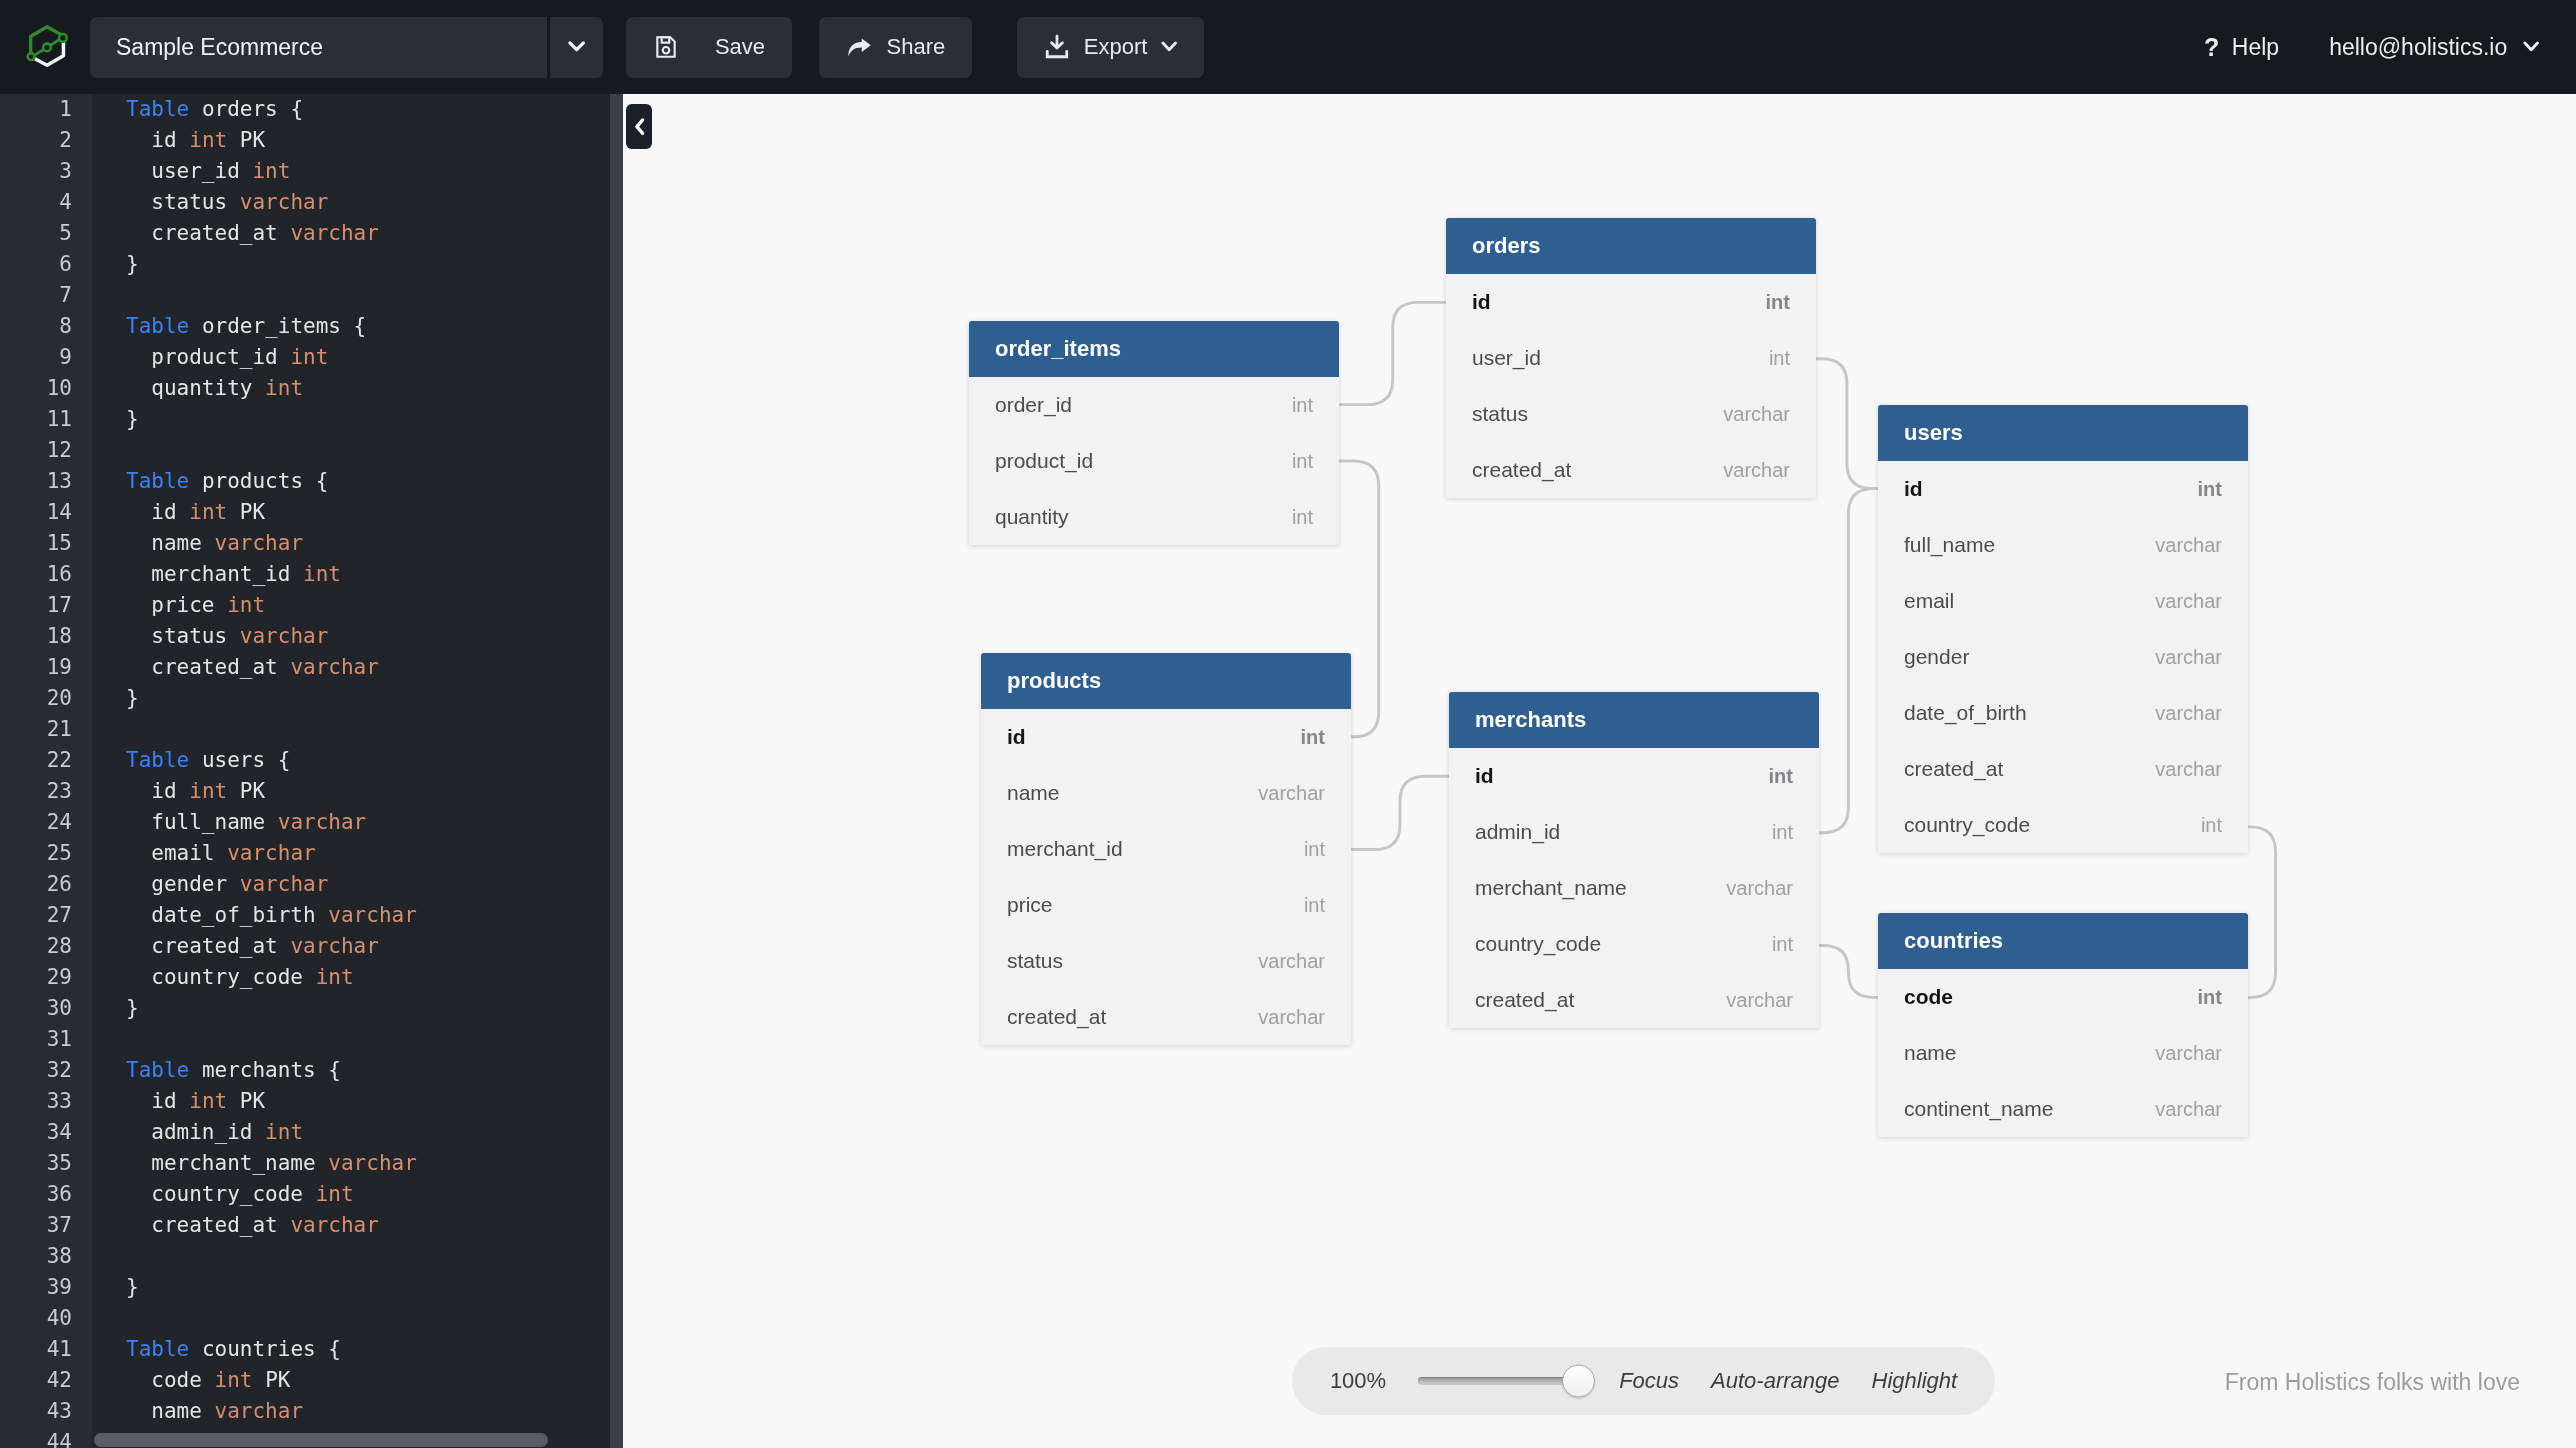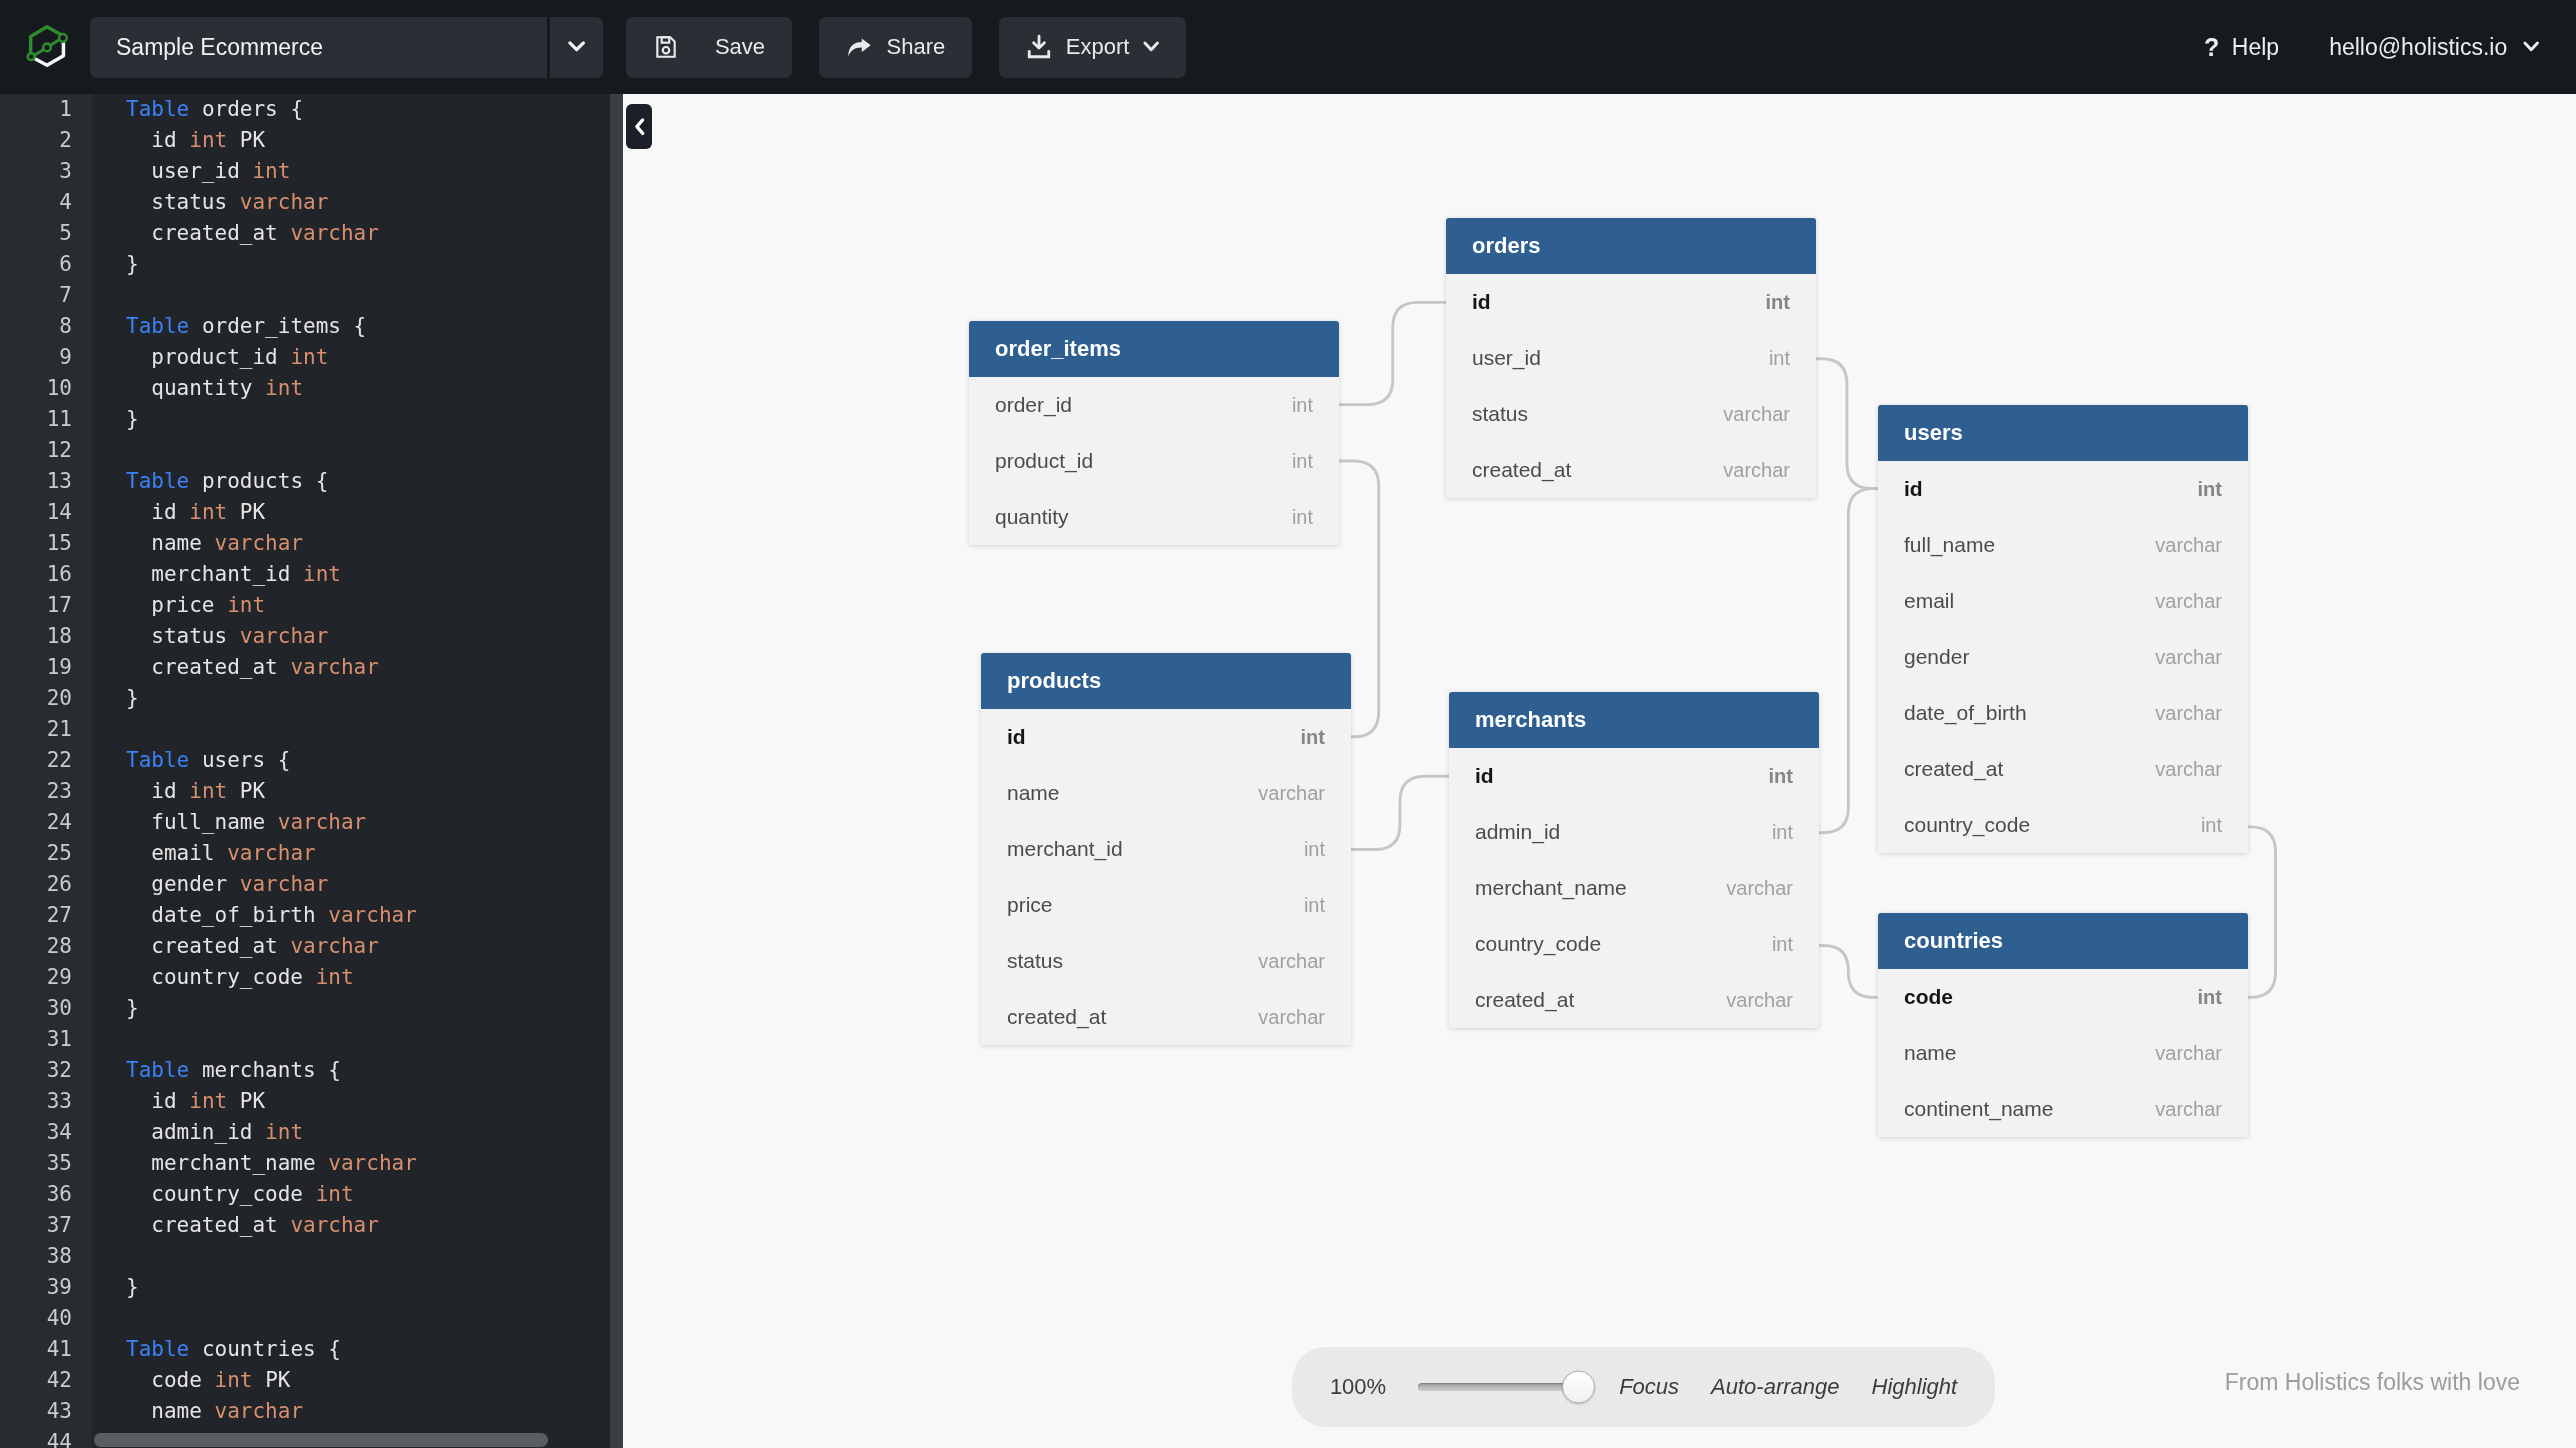--- a/index.html
+++ b/index.html
@@ -16,21 +16,21 @@
                display: flex; align-items: center; padding-left: 26px;
                color: #f0f1f2; font-size: 23px; }
   .title-caret { width: 53px; height: 61px; background: #2a2e35; border-radius: 0 6.8px 6.8px 0;
                  margin-left: 2.9px; display: flex; align-items: center; justify-content: center; }
   .tb-btn { height: 61px; background: #2a2e35; border: none; border-radius: 6.8px;
             display: flex; align-items: center; justify-content: center; gap: 13.5px;
             color: #e9eaec; font-size: 22px; font-family: inherit; padding: 0 27px; cursor: pointer; }
   .tb-btn svg { flex: 0 0 auto; }
   .btn-save { margin-left: 23px; gap: 36px; }
   .btn-share { margin-left: 27px; }
-  .btn-export { margin-left: 27px; }
+  .btn-export { margin-left: 45px; }
   .topbar-right { margin-left: auto; display: flex; align-items: center; gap: 50px; padding-right: 37px; }
   .help { display: flex; align-items: center; gap: 12.6px; color: #eceded; font-size: 23px; cursor: pointer; }
   .help-q { font-weight: bold; font-size: 25px; }
   .user-menu { display: flex; align-items: center; gap: 15.4px; color: #eceded; font-size: 23px; cursor: pointer; }
 
   
   .editor { position: absolute; left: 0; top: 94px; width: 623px; height: 1355px;
             background: #212429; overflow: hidden;
             font-family: "DejaVu Sans Mono", "Liberation Mono", monospace; font-size: 21px; }
   .gutter { position: absolute; left: 0; top: 0; width: 92px; height: 1355px; background: #282b30; }
@@ -59,21 +59,21 @@
                   color: #ffffff; font-weight: bold; font-size: 22px; }
   .table-body { background: #f2f2f3; border-radius: 0 0 2.9px 2.9px; }
   .field-row { height: 56px; display: flex; align-items: center; justify-content: space-between;
                padding: 0 26px; }
   .field-name { color: #4b4b4b; font-size: 21px; }
   .field-type { color: #9fa0a2; font-size: 20px; }
   .field-row.pk .field-name { color: #151515; font-weight: bold; }
   .field-row.pk .field-type { color: #858689; font-weight: bold; }
 
   
-  .zoom-toolbar { position: absolute; left: 1292px; top: 1347px; width: 703px; height: 80px;
+  .zoom-toolbar { position: absolute; left: 1292px; top: 1347px; width: 703px; height: 68px;
                   background: #e9e9ea; border-radius: 34px; z-index: 3;
                   display: flex; align-items: center; justify-content: center; gap: 32px;
                   color: #3c3c3e; font-size: 22px; }
   .zoom-label { flex: 0 0 auto; }
   .slider { position: relative; width: 169px; height: 8.7px; border-radius: 4.8px;
             background: linear-gradient(#9e9e9e, #cfcfcf);
             box-shadow: inset 0 1px 1.9px rgba(0,0,0,0.25); cursor: pointer; }
   .slider-thumb { position: absolute; right: -7.7px; top: 50%; transform: translateY(-50%);
                   width: 33px; height: 33px; border-radius: 50%;
                   background: linear-gradient(#ffffff, #f0f0f0); border: 1px solid #a9a9a9;

